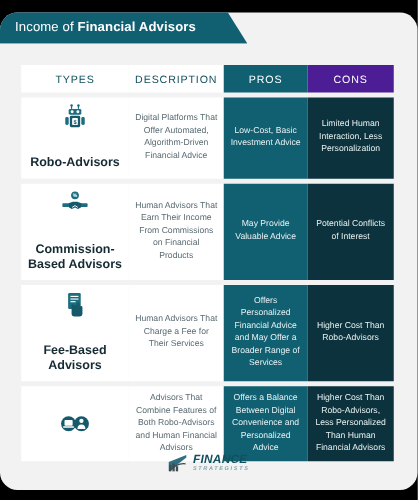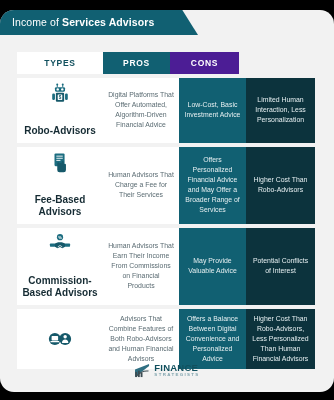--- a/index.html
+++ b/index.html
@@ -75,21 +75,21 @@
   }
   .col-types        { width: 86px; }
   .col-description  { width: 76px; }
   .col-pros         { width: 67px; }
   .col-cons         { width: 69px; }
 
   
   #table-header-row .cell {
     height: 22px;
     font-size: 8.5px;
-    font-weight: bold;
+    font-weight: normal;
     letter-spacing: .7px;
   }
   #table-header-row .col-types,
   #table-header-row .col-description {
     background: #ffffff;
     color: #11505e;
   }
   #table-header-row .col-pros {
     background: #116072;
     color: #ffffff;
@@ -129,20 +129,21 @@
   
   #footer-logo {
     position: absolute;
     left: 0;
     right: 0;
     bottom: 14px;
     display: flex;
     align-items: center;
     justify-content: center;
     gap: 3px;
+    font-style: italic;
   }
   #logo-wordmark { line-height: 1; text-align: left; }
   #logo-name {
     font-size: 9.5px;
     font-weight: bold;
     color: #11505e;
     letter-spacing: .2px;
     display: block;
   }
   #logo-tagline {
@@ -154,28 +155,29 @@
     margin-top: .5px;
   }
 </style>
 </head>
 <body>
 
 <div id="infographic-card">
 
   <div id="header-banner">
     <div id="header-title">
-      <span class="light">Income of </span><b>Services Advisors</b>
+      <span class="light">Income of </span><b>Financial Advisors</b>
     </div>
   </div>
 
   <div id="advisor-table">
 
     <div class="table-row" id="table-header-row">
       <div class="cell col-types">TYPES</div>
+      <div class="cell col-description">DESCRIPTION</div>
       <div class="cell col-pros">PROS</div>
       <div class="cell col-cons">CONS</div>
     </div>
 
     <div class="table-row body-row">
       <div class="cell col-types">
         <span class="type-icon">
           <svg width="22" height="22" viewBox="0 0 24 24" fill="none">
             <rect x="8.5" y="2" width="1" height="2.5" fill="#1c6d80"></rect>
             <rect x="14.5" y="2" width="1" height="2.5" fill="#1c6d80"></rect>
@@ -201,62 +203,62 @@
       </div>
       <div class="cell col-cons">
         <span class="cons-text">Limited Human Interaction, Less Personalization</span>
       </div>
     </div>
 
     <div class="table-row body-row">
       <div class="cell col-types">
         <span class="type-icon">
           <svg width="22" height="22" viewBox="0 0 24 24" fill="none">
-            <rect x="6" y="1.5" width="11" height="14" rx="1.2" fill="#1c6d80"></rect>
-            <rect x="8" y="4" width="7" height="1" fill="#ffffff"></rect>
-            <rect x="8" y="6.3" width="7" height="1" fill="#ffffff"></rect>
-            <rect x="8" y="8.6" width="4.5" height="1" fill="#ffffff"></rect>
-            <path d="M9 12.5 L9 19.5 Q9 22 11.5 22 L16 22 Q18.5 22 18.5 19.5 L18.5 14 Q18.5 12.8 17.3 12.8 Q16.1 12.8 16.1 14 L16.1 16 L16.1 11 Q16.1 9.8 14.9 9.8 Q13.7 9.8 13.7 11 L13.7 15.5 L13.7 13 Q13.7 11.8 12.5 11.8 Q11.3 11.8 11.3 13 L11.3 16 L11.3 12.5 Q11.3 11.3 10.15 11.3 Q9 11.3 9 12.5 Z" fill="#16596a"></path>
-          </svg>
-        </span>
-        <span class="type-label">Fee-Based Advisors</span>
-      </div>
-      <div class="cell col-description">
-        <span class="desc-text">Human Advisors That Charge a Fee for Their Services</span>
-      </div>
-      <div class="cell col-pros">
-        <span class="pros-text">Offers Personalized Financial Advice and May Offer a Broader Range of Services</span>
-      </div>
-      <div class="cell col-cons">
-        <span class="cons-text">Higher Cost Than Robo-Advisors</span>
-      </div>
-    </div>
-
-    <div class="table-row body-row">
-      <div class="cell col-types">
-        <span class="type-icon">
-          <svg width="22" height="22" viewBox="0 0 24 24" fill="none">
             <circle cx="12" cy="4.6" r="3.4" fill="#1c6d80"></circle>
             <text x="12" y="6.5" font-size="4.4" font-family="Liberation Sans, sans-serif" font-weight="bold" fill="#ffffff" text-anchor="middle">%</text>
             <rect x="1" y="11.5" width="6" height="3.4" rx=".7" fill="#1c6d80"></rect>
             <rect x="17" y="11.5" width="6" height="3.4" rx=".7" fill="#1c6d80"></rect>
             <path d="M6.5 11.5 L10 10.2 L14 10.2 L17.5 11.5 L17.5 15 L14.6 16.6 L12 15.2 L9.2 16.6 L6.5 15 Z" fill="#16596a"></path>
             <path d="M9.5 15.2 L12 13.6 L14.5 15.2" stroke="#ffffff" stroke-width=".8" fill="none"></path>
           </svg>
         </span>
         <span class="type-label">Commission-Based Advisors</span>
       </div>
       <div class="cell col-description">
         <span class="desc-text">Human Advisors That Earn Their Income From Commissions on Financial Products</span>
       </div>
       <div class="cell col-pros">
         <span class="pros-text">May Provide Valuable Advice</span>
       </div>
       <div class="cell col-cons">
         <span class="cons-text">Potential Conflicts of Interest</span>
+      </div>
+    </div>
+
+    <div class="table-row body-row">
+      <div class="cell col-types">
+        <span class="type-icon">
+          <svg width="22" height="22" viewBox="0 0 24 24" fill="none">
+            <rect x="6" y="1.5" width="11" height="14" rx="1.2" fill="#1c6d80"></rect>
+            <rect x="8" y="4" width="7" height="1" fill="#ffffff"></rect>
+            <rect x="8" y="6.3" width="7" height="1" fill="#ffffff"></rect>
+            <rect x="8" y="8.6" width="4.5" height="1" fill="#ffffff"></rect>
+            <path d="M9 12.5 L9 19.5 Q9 22 11.5 22 L16 22 Q18.5 22 18.5 19.5 L18.5 14 Q18.5 12.8 17.3 12.8 Q16.1 12.8 16.1 14 L16.1 16 L16.1 11 Q16.1 9.8 14.9 9.8 Q13.7 9.8 13.7 11 L13.7 15.5 L13.7 13 Q13.7 11.8 12.5 11.8 Q11.3 11.8 11.3 13 L11.3 16 L11.3 12.5 Q11.3 11.3 10.15 11.3 Q9 11.3 9 12.5 Z" fill="#16596a"></path>
+          </svg>
+        </span>
+        <span class="type-label">Fee-Based Advisors</span>
+      </div>
+      <div class="cell col-description">
+        <span class="desc-text">Human Advisors That Charge a Fee for Their Services</span>
+      </div>
+      <div class="cell col-pros">
+        <span class="pros-text">Offers Personalized Financial Advice and May Offer a Broader Range of Services</span>
+      </div>
+      <div class="cell col-cons">
+        <span class="cons-text">Higher Cost Than Robo-Advisors</span>
       </div>
     </div>
 
     <div class="table-row body-row">
       <div class="cell col-types">
         <span class="type-icon">
           <svg width="24" height="20" viewBox="0 0 28 20" fill="none">
             <circle cx="8" cy="10" r="7" fill="#16596a"></circle>
             <rect x="4.2" y="6.6" width="7.6" height="5.2" rx=".8" fill="#ffffff"></rect>
             <rect x="2.8" y="12.4" width="10.4" height="1.3" rx=".6" fill="#ffffff"></rect>

